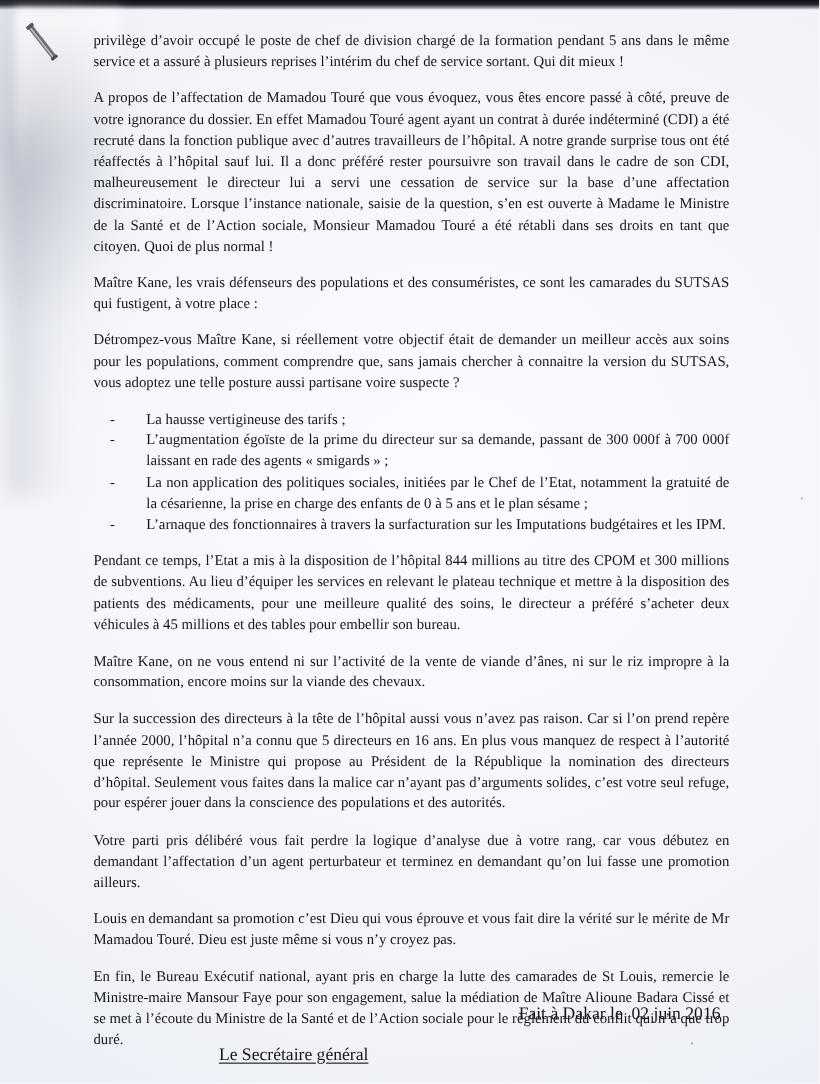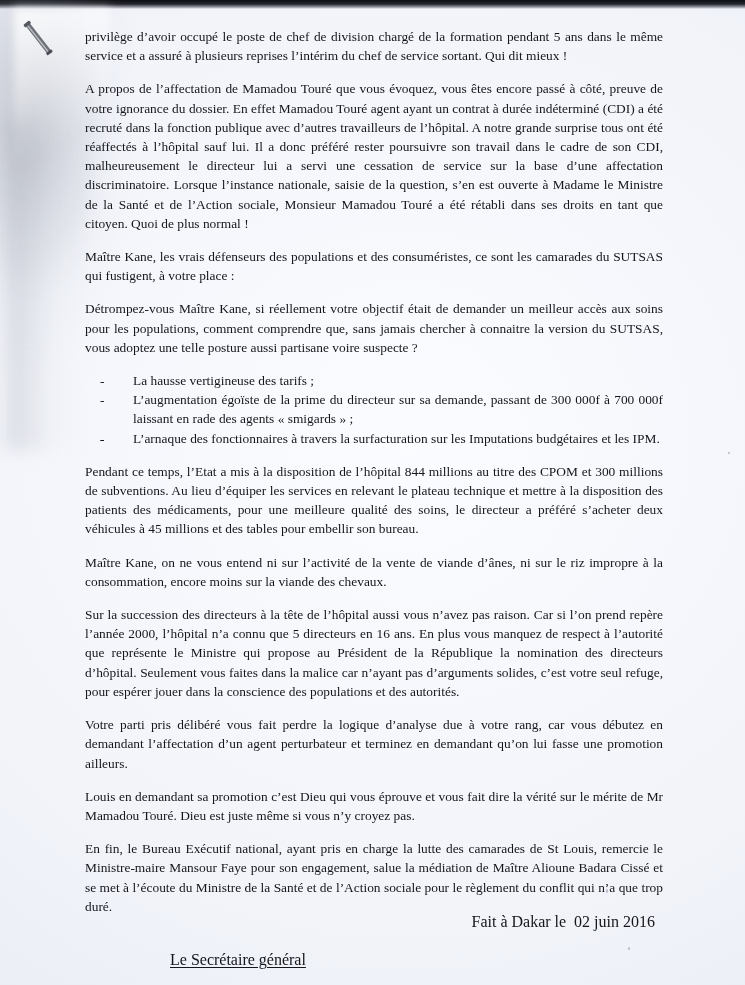--- a/index.html
+++ b/index.html
@@ -126,21 +126,21 @@
     font-size: 16px;
     line-height: 19.2px;
   }
   .date-line {
     text-align: right;
     padding-right: 8px;
     margin-bottom: 19px;
     white-space: pre;
   }
   .sig-role {
-    margin-left: 85px;
+    margin-left: 114px;
     display: inline-block;
     text-decoration: underline;
     text-underline-offset: 2px;
   }
 
   
   .speck {
     position: absolute;
     background: #b6bac6;
     border-radius: 50%;
@@ -183,20 +183,21 @@
       <li>
         <span class="dash">-</span>
         <span>La hausse vertigineuse des tarifs ;</span>
       </li>
       <li>
         <span class="dash">-</span>
         <span>L’augmentation égoïste de la prime du directeur sur sa demande, passant de 300 000f à 700 000f laissant en rade des agents « smigards » ;</span>
       </li>
       <li>
         <span class="dash">-</span>
+        <span>La non application des politiques sociales, initiées par le Chef de l’Etat, notamment la gratuité de la césarienne, la prise en charge des enfants de 0 à 5 ans et le plan sésame ;</span>
       </li>
       <li>
         <span class="dash">-</span>
         <span>L’arnaque des fonctionnaires à travers la surfacturation sur les Imputations budgétaires et les IPM.</span>
       </li>
     </ul>
 
     <p>Pendant ce temps, l’Etat a mis à la disposition de l’hôpital 844 millions au titre des CPOM et 300 millions de subventions. Au lieu d’équiper les services en relevant le plateau technique et mettre à la disposition des patients des médicaments, pour une meilleure qualité des soins, le directeur a préféré s’acheter deux véhicules à 45 millions et des tables pour embellir son bureau.</p>
     <p>Maître Kane, on ne vous entend ni sur l’activité de la vente de viande d’ânes, ni sur le riz impropre à la consommation, encore moins sur la viande des chevaux.</p>
     <p>Sur la succession des directeurs à la tête de l’hôpital aussi vous n’avez pas raison. Car si l’on prend repère  l’année 2000, l’hôpital n’a connu que 5 directeurs en 16 ans. En plus vous manquez de respect à l’autorité que représente le Ministre qui propose au Président de la République la nomination des directeurs d’hôpital. Seulement vous faites dans la malice car n’ayant pas d’arguments solides, c’est votre seul refuge, pour espérer jouer dans la conscience des populations et des autorités.</p>

